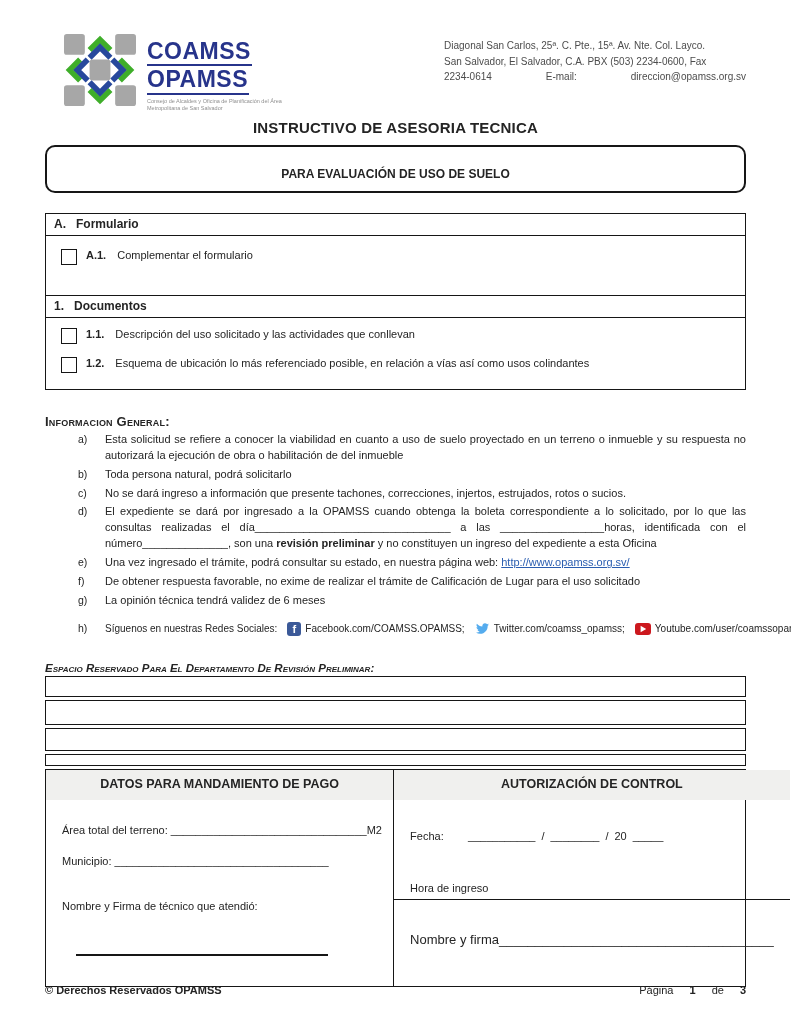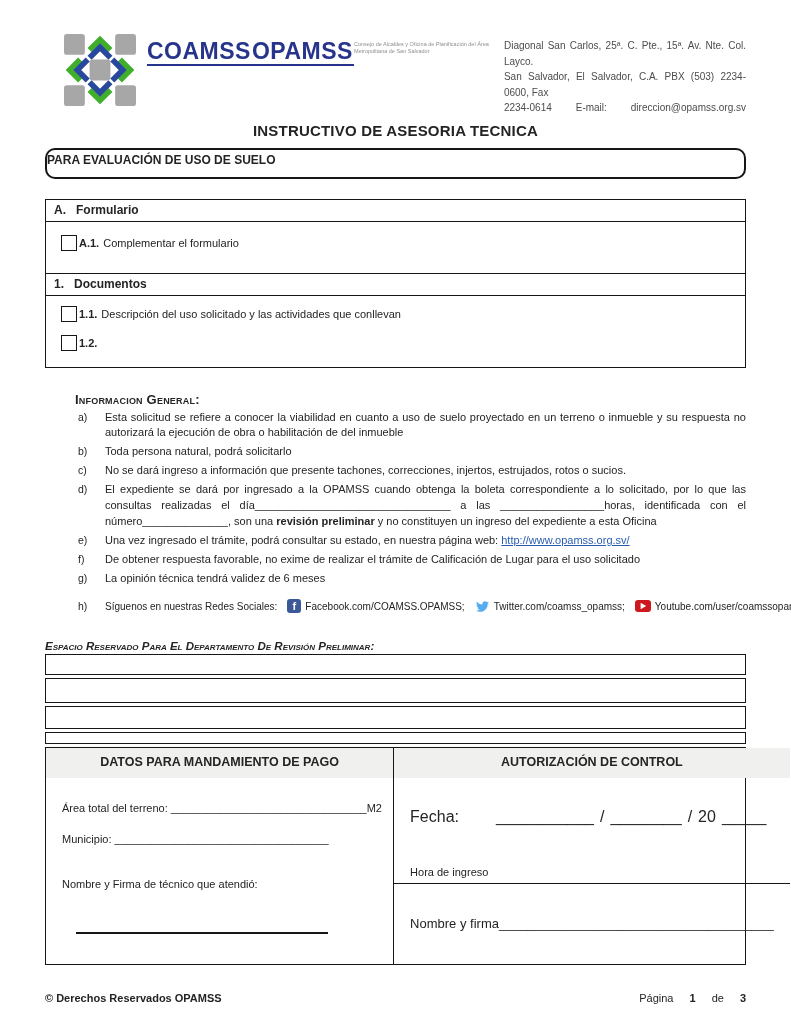--- a/index.html
+++ b/index.html
@@ -5,48 +5,48 @@
   * { margin:0; padding:0; box-sizing:border-box; }
   html,body { background:#e8e8e8; }
   .page {
     width:791px; height:1024px; margin:0 auto; background:#ffffff;
     font-family:"Liberation Sans", sans-serif; color:#242424;
     padding:34px 45px 0 45px; position:relative; overflow:hidden;
   }
   
   .hdr { display:flex; justify-content:space-between; align-items:flex-start; }
   .logo-wrap { display:flex; gap:10px; margin-left:18px; }
-  .logo-text { display:flex; flex-direction:row; margin-top:4px; }
+  .logo-text { display:flex; flex-direction:column; margin-top:4px; }
   .logo-word {
     font-weight:bold; font-size:23px; color:#27348b; letter-spacing:.5px;
     border-bottom:2.5px solid #27348b; line-height:1.15; align-self:flex-start; padding:0 1px 0 0;
   }
   .logo-tag { font-size:5.5px; color:#8f8f8f; width:150px; line-height:1.35; margin-top:3px; }
   .addr { width:302px; font-size:10px; line-height:1.55; color:#4c4c4c; text-align:justify; margin-top:4px; }
   .addr-row3 { display:flex; justify-content:space-between; }
   
   .main-title { text-align:center; font-weight:bold; font-size:15px; margin-top:6px; letter-spacing:.2px; }
   .sub-box {
     margin-top:9px; border:2.5px solid #161616; border-radius:10px;
-    text-align:left; font-weight:bold; font-size:12px; padding:3px 0 10px;
+    text-align:center; font-weight:bold; font-size:12px; padding:20px 0 10px;
   }
   .control-heading { text-align:center; font-weight:bold; font-size:11.5px; margin-top:26px; }
   
   .cl-box { margin-top:20px; border:1.8px solid #161616; }
   .cl-head { font-weight:bold; font-size:12px; padding:3px 8px 4px; border-bottom:1.6px solid #161616; }
   .cl-head .code { margin-right:10px; }
-  .cl-row { display:flex; align-items:center; gap:2px; padding:13px 8px 22px 15px; font-size:11px; }
+  .cl-row { display:flex; align-items:flex-start; gap:9px; padding:13px 8px 30px 15px; font-size:11px; }
   .cl-row.divided { border-bottom:1.6px solid #161616; }
   .cl-row.tight-top { padding-top:10px; padding-bottom:8px; }
   .cl-row.tight-bot { padding-top:5px; padding-bottom:16px; }
   .checkbox { width:16px; height:16px; border:1.7px solid #161616; flex:none; background:#fff; }
   .cl-code { font-weight:bold; margin-right:2px; }
   
   .ig { margin-top:24px; }
-  .ig-heading { font-weight:bold; font-size:13px; font-variant:small-caps; letter-spacing:.2px;margin-left:30px; }
+  .ig-heading { font-weight:bold; font-size:13px; font-variant:small-caps; letter-spacing:.2px; }
   .ig-item { display:flex; margin-top:3px; }
   .ig-label { margin-left:33px; width:27px; flex:none; font-size:10.5px; line-height:1.45; }
   .ig-text { flex:1; font-size:11px; line-height:1.45; text-align:justify; }
   .ig-text .b { font-weight:bold; }
   .ig-link { color:#2a5db0; text-decoration:underline; }
   .ig-item.social { align-items:center; margin-top:12px; }
   .social-line { display:flex; align-items:center; gap:4px; font-size:10px; flex:1; white-space:nowrap; }
   .fb-icon { width:14px; height:14px; border-radius:3px; background:#3b5998; color:#fff; font-weight:bold;
              font-size:11px; line-height:14px; text-align:center; margin-left:6px; }
   .tw-icon { width:15px; height:13px; margin-left:6px; }
@@ -61,27 +61,27 @@
   .bot-box { margin-top:3px; border:1.8px solid #161616; display:flex; height:218px; }
   .bot-col { display:flex; flex-direction:column; }
   .bot-left { width:49.8%; border-right:1.6px solid #161616; }
   .bot-right { flex:1; }
   .col-head { background:#f0f0ee; font-weight:bold; font-size:12.5px; text-align:center; padding:7px 0 9px; }
   .pay-body { padding:14px 16px 0; font-size:11px; }
   .pay-line { margin-top:10px; white-space:nowrap; }
   .pay-line.mun { margin-top:19px; }
   .pay-line.tec { margin-top:33px; }
   .sig-line { margin:42px 0 0 14px; width:252px; border-bottom:2px solid #161616; }
-  .fecha-block { padding:30px 16px 0; font-size:16px; display:flex; white-space:nowrap;gap:28px; }
+  .fecha-block { padding:30px 16px 0; font-size:11px; display:flex; white-space:nowrap; }
   .fecha-label { width:58px; flex:none; }
   .fecha-parts span { margin-right:6px; }
   .hora-block { margin-top:40px; padding:0 16px 5px; font-size:11px; border-bottom:1.6px solid #161616; }
   .nombre-block { padding:32px 16px 0; font-size:13px; white-space:nowrap; }
   
-  .footer { position:absolute; left:45px; right:45px; bottom:20px; display:flex; justify-content:space-between;
+  .footer { position:absolute; left:45px; right:45px; bottom:28px; display:flex; justify-content:space-between;
             font-size:11px; align-items:center; }
   .footer-left { font-weight:bold; }
   .footer-right span { margin-left:16px; }
   .footer-right .b { font-weight:bold; }
   .blank { letter-spacing:0; }
 </style>
 </head>
 <body>
 
 <div class="page">
@@ -136,20 +136,21 @@
       <span class="code">1.</span><span>Documentos</span>
     </div>
     <div class="cl-row tight-top">
       <span class="checkbox"></span>
       <span class="cl-code">1.1.</span>
       <span>Descripción del uso solicitado y las actividades que conllevan</span>
     </div>
     <div class="cl-row tight-bot">
       <span class="checkbox"></span>
       <span class="cl-code">1.2.</span>
+      <span>Esquema de ubicación lo más referenciado posible, en relación a vías así como usos colindantes</span>
     </div>
   </div>
 
   <div class="ig">
     <div class="ig-heading">Informacion General:</div>
 
     <div class="ig-item">
       <span class="ig-label">a)</span>
       <span class="ig-text">Esta solicitud se refiere a conocer la viabilidad en cuanto a uso de suelo proyectado en un terreno o inmueble y su respuesta no autorizará la ejecución de obra o habilitación de del inmueble</span>
     </div>

